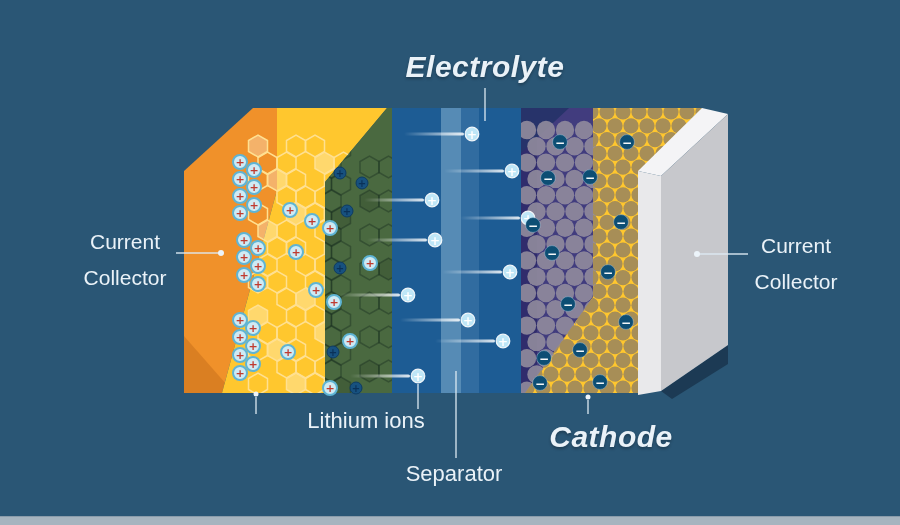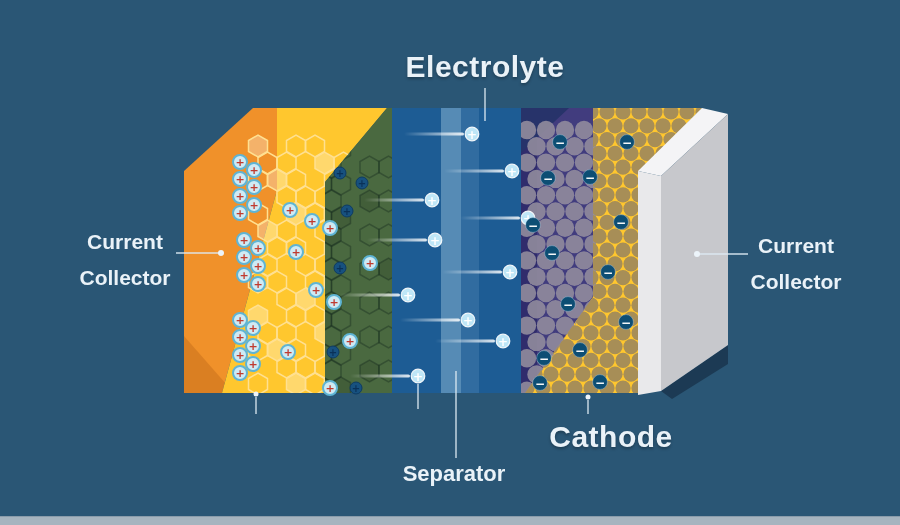--- a/index.html
+++ b/index.html
@@ -23,23 +23,23 @@
   .f-white-top{fill:#F4F4F6;}
   .f-white-front{fill:var(--c-collector_white);}
   .f-white-side{fill:#C7C8CC;}
   .f-shadow{fill:#1C3A54;}
 
   .pointers line{stroke:#DDEAF3;stroke-width:1.4;opacity:.92;}
   .pointers circle{fill:#ECF4FA;}
 
   
   .lbl{position:absolute;transform:translateX(-50%);color:var(--c-text);
-       font-size:21px;text-align:center;white-space:nowrap;font-weight:bold;}
+       font-size:21px;text-align:center;white-space:nowrap;}
   .lbl.bold{font-weight:800;font-size:30px;letter-spacing:.5px;
-            text-shadow:0 2px 3px rgba(0,0,0,0.28);}
+            text-shadow:0 2px 3px rgba(0,0,0,0.28);font-style:italic;}
   .lbl.mid{font-size:22px;}
   .lbl.two div{line-height:36px;}
 
   
   .logo{position:absolute;left:12px;top:8px;width:175px;height:62px;}
   .swoosh{fill:none;stroke:var(--c-logo_blue);stroke-width:3;stroke-linecap:round;opacity:.85;}
   .logo-main{font-family:"Liberation Sans",sans-serif;font-style:italic;font-weight:800;
              font-size:25px;letter-spacing:1px;fill:var(--c-logo_blue);
              stroke:#6F98D2;stroke-width:.7;paint-order:stroke;}
   .logo-plus{font-family:"Liberation Sans",sans-serif;font-style:italic;font-weight:800;
@@ -783,17 +783,18 @@
   <div class="lbl two" style="left:125px;top:224px">
     <div>Current</div>
     <div>Collector</div>
   </div>
 
   <div class="lbl two" style="left:796px;top:228px">
     <div>Current</div>
     <div>Collector</div>
   </div>
 
+  <div class="lbl mid" style="left:366px;top:408px">Lithium ions</div>
   <div class="lbl mid" style="left:454px;top:461px">Separator</div>
   <div class="lbl bold" style="left:611px;top:420px">Cathode</div>
 
   <div class="bottom-bar"></div>
 </div>
 
 </body></html>

